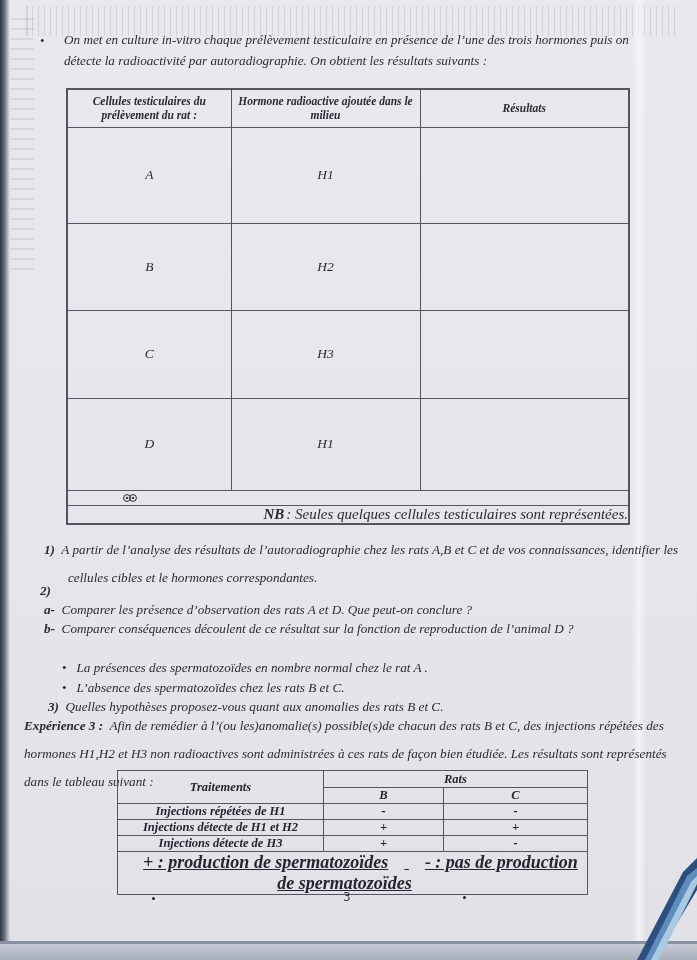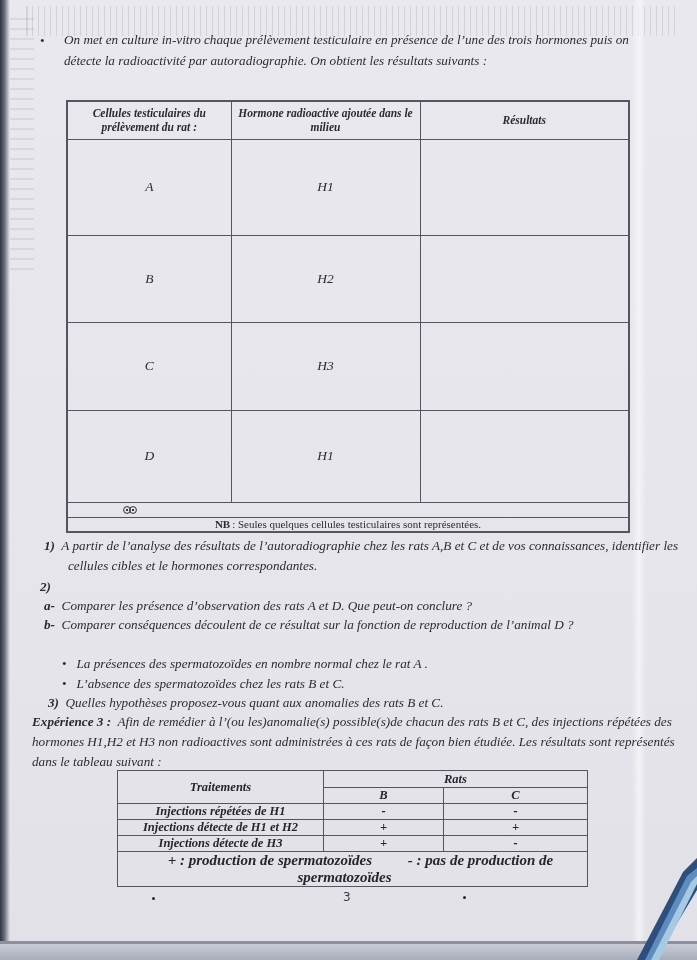--- a/index.html
+++ b/index.html
@@ -22,47 +22,47 @@
   .pen{position:absolute;right:0;bottom:0;}
 
   
   .intro{position:absolute;left:40px;top:29px;width:618px;font-style:italic;font-size:13.2px;
     line-height:21px;color:#2b2b33;}
   .intro .b{position:absolute;left:0;top:1px;font-style:normal;}
   .intro p{margin:0 0 0 24px;}
 
   
   table{border-collapse:collapse;table-layout:fixed;}
-  .t1{position:absolute;left:66px;top:100px;width:562px;border:2px solid #54555e;padding-left:46px;}
+  .t1{position:absolute;left:66px;top:88px;width:562px;border:2px solid #54555e;padding-left:46px;}
   .t1 th,.t1 td{border:1px solid #54555e;padding:0;color:#2b2b33;}
   .t1 th{font-size:11.5px;font-weight:bold;font-style:italic;text-align:center;line-height:14px;}
   .t1 .letter,.t1 .hormone{font-size:13.5px;font-style:italic;text-align:center;}
   .t1 .note-row td{font-size:11px;font-style:italic;text-align:left;padding-left:54px;}
-  .t1 .nb-row td{font-size:11px;text-align:center;}
+  .t1 .nb-row td{font-size:15px;font-style:italic;text-align:right;}
   .t1 .nb-row b{margin-right:2px;}
   .cells-icon{vertical-align:-1px;margin-right:16px;}
 
   
   .sk{position:relative;width:100%;height:100%;overflow:hidden;}
   .brc{position:absolute;font-family:"DejaVu Sans",sans-serif;font-weight:300;color:#2b2b31;
     transform-origin:left top;}
 
   
-  .q{position:absolute;font-style:italic;font-size:13.2px;line-height:20px;color:#2b2b33;}
+  .q{position:absolute;font-style:italic;font-size:13.2px;line-height:28px;color:#2b2b33;}
   .q b{font-style:italic;}
   .hang{padding-left:24px;text-indent:-24px;}
   .hangb{padding-left:22px;text-indent:-22px;}
 
   
   .t2{position:absolute;left:117px;top:770px;width:470px;border:1.5px solid #54555e;
     font-style:italic;color:#26262e;}
   .t2 th,.t2 td{border:1px solid #54555e;padding:0;text-align:center;}
   .t2 th{font-size:12.5px;font-weight:bold;font-style:italic;}
   .t2 td{font-size:12.5px;font-weight:bold;}
-  .t2 .legend td{font-size:15px;}
+  .t2 .legend td{font-size:18px;text-decoration:underline;}
   .t2 .legend span{margin:0 16px;}
 
   .pnum{position:absolute;left:343px;top:890px;font-family:"DejaVu Sans",sans-serif;
     font-size:12px;color:#3a3a44;}
   .dot{position:absolute;width:3px;height:3px;border-radius:50%;background:#26262e;}
 </style>
 </head>
 <body>
 
 <div id="canvas">
@@ -181,21 +181,21 @@
     <span>L’absence des spermatozoïdes chez les rats B et C.</span>
   </div>
   <div class="q hangb" style="left:62px;top:654px;width:600px">
     <span style="font-style:normal">•</span>&nbsp;&nbsp;
     <span>La présences des spermatozoïdes en nombre normal chez le rat A .</span>
   </div>
   <div class="q hang" style="left:48px;top:693px;width:620px">
     <b>3)</b>&nbsp;
     <span>Quelles hypothèses proposez-vous quant aux anomalies des rats B et C.</span>
   </div>
-  <div class="q" style="left:32px;top:712px;width:652px">
+  <div class="q" style="left:24px;top:712px;width:652px">
     <b>Expérience 3 :</b>&nbsp;
     <span>Afin de remédier à l’(ou les)anomalie(s) possible(s)de chacun des rats B et C, des injections répétées des hormones H1,H2 et H3 non radioactives sont administrées à ces rats de façon bien étudiée. Les résultats sont représentés dans le tableau suivant :</span>
   </div>
 
   <table class="t2">
     <colgroup>
         <col style="width:206px">
         <col style="width:120px">
         <col style="width:144px">
       </colgroup>

